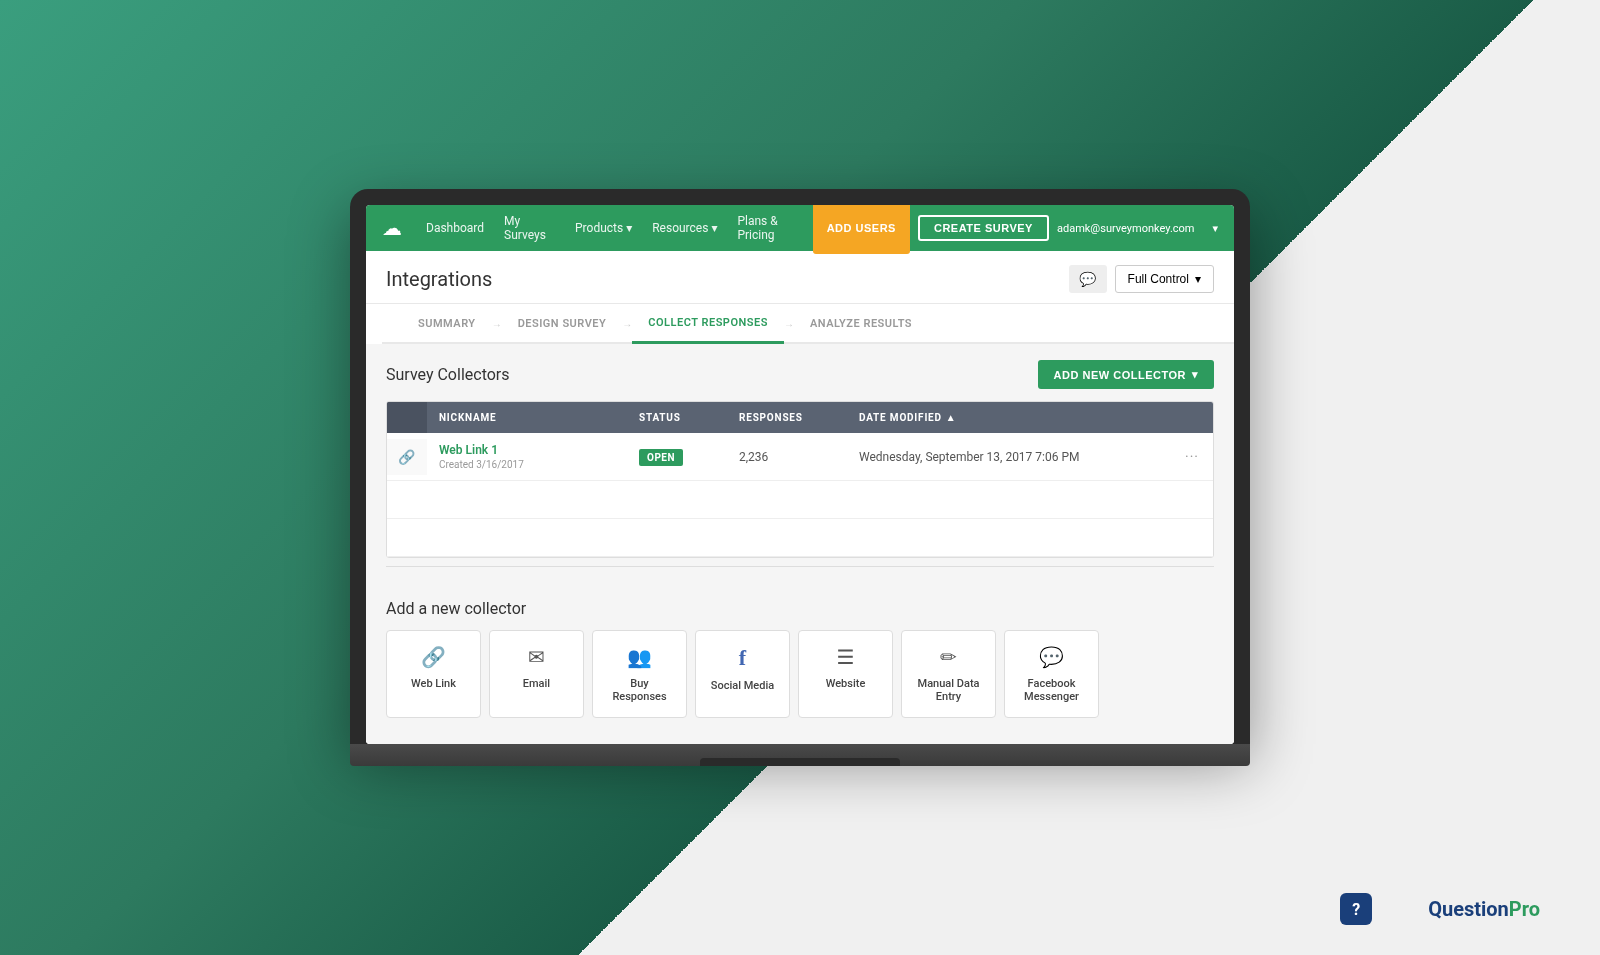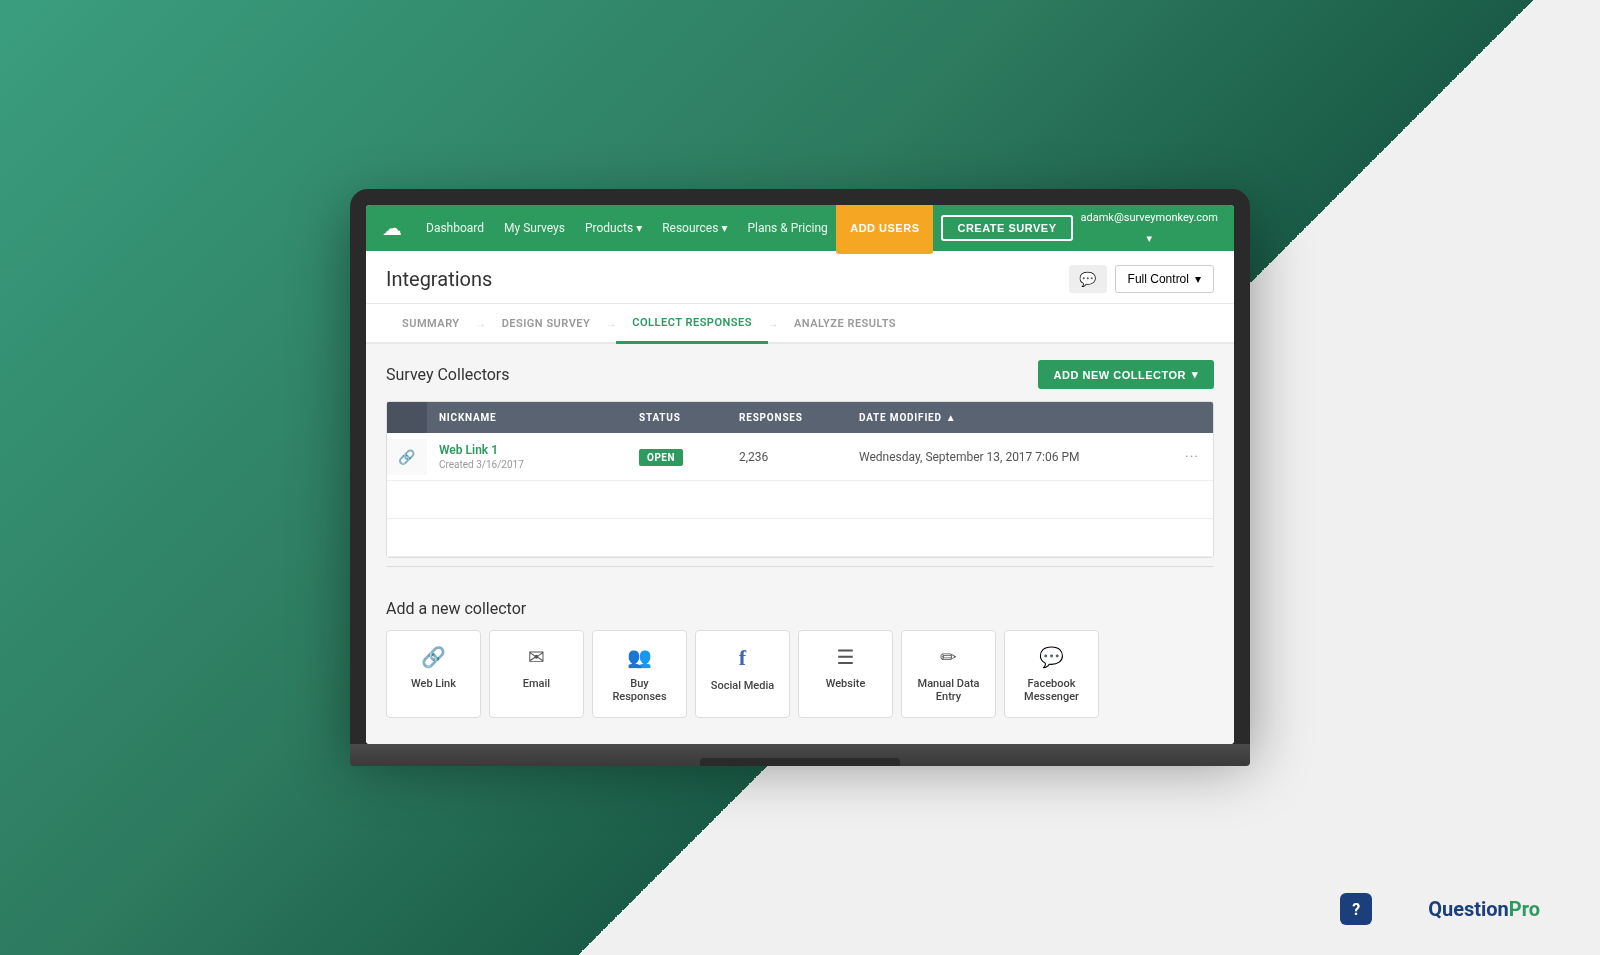--- a/index.html
+++ b/index.html
@@ -112,22 +112,21 @@
       cursor: pointer;
       letter-spacing: 0.5px;
     }
 
     .nav-user {
       color: white;
       font-size: 11px;
       cursor: pointer;
       display: flex;
       align-items: center;
-      gap: 8px;
-      flex-direction: column;
+      gap: 18px;
     }
 
     
     .page {
       background: white;
       min-height: 480px;
     }
 
     .page-header {
       display: flex;
@@ -170,20 +169,21 @@
       gap: 6px;
     }
 
     
     .tabs {
       display: flex;
       align-items: center;
       padding: 0 20px;
       border-bottom: 2px solid #e8e8e8;
       gap: 0;
+      margin-left: 16px;
     }
 
     .tab {
       padding: 12px 16px;
       font-size: 11px;
       font-weight: 600;
       color: #999;
       cursor: pointer;
       letter-spacing: 0.5px;
       position: relative;

